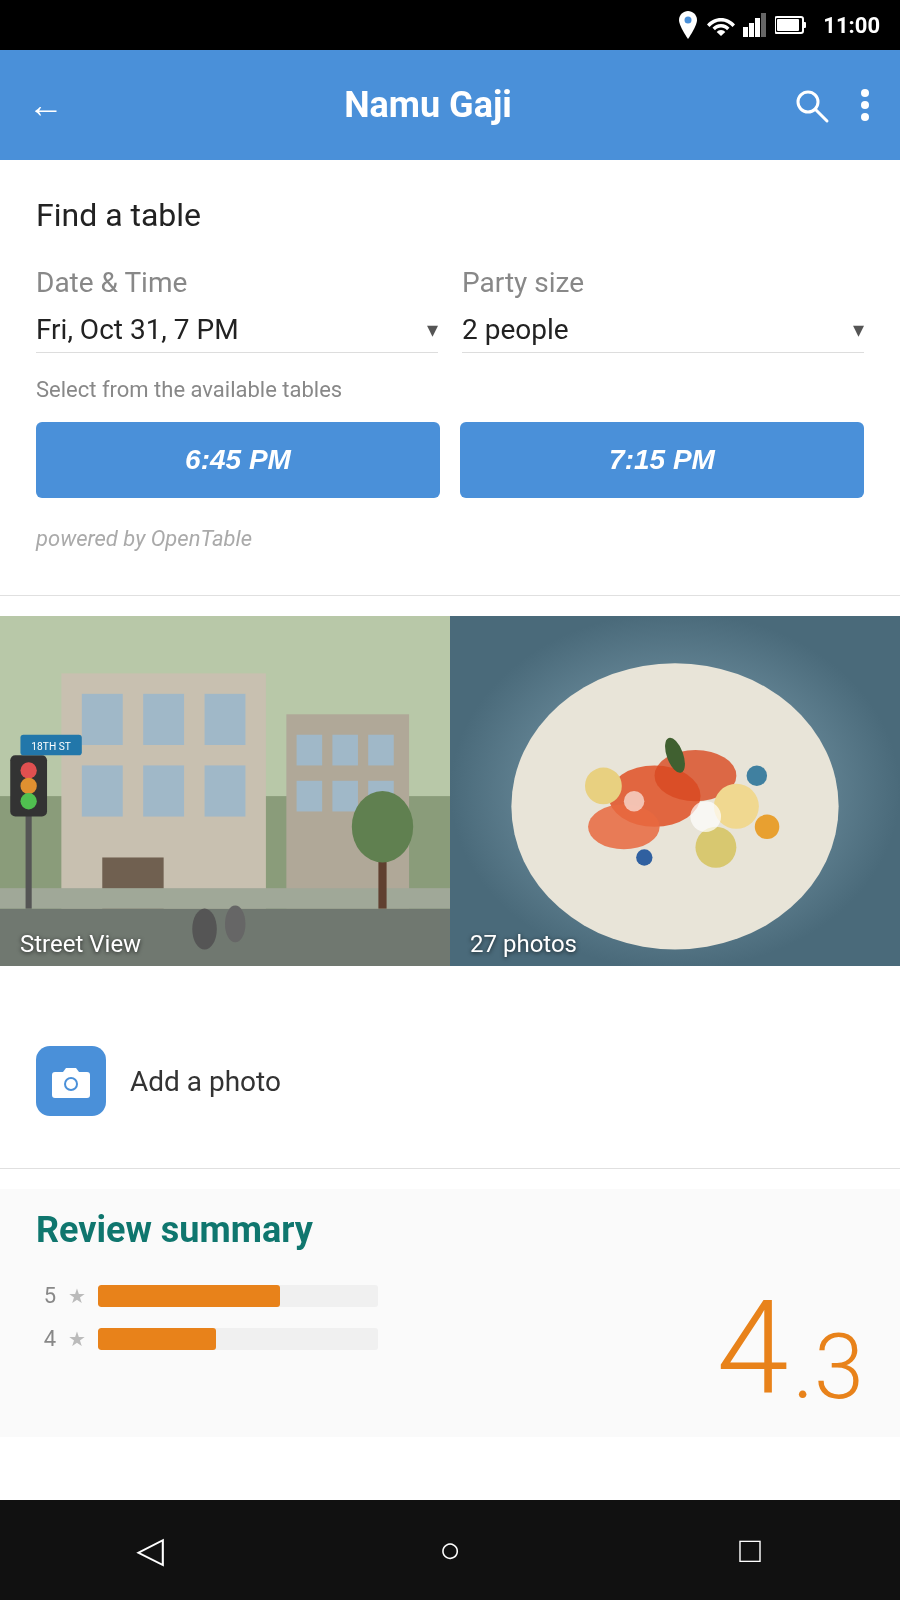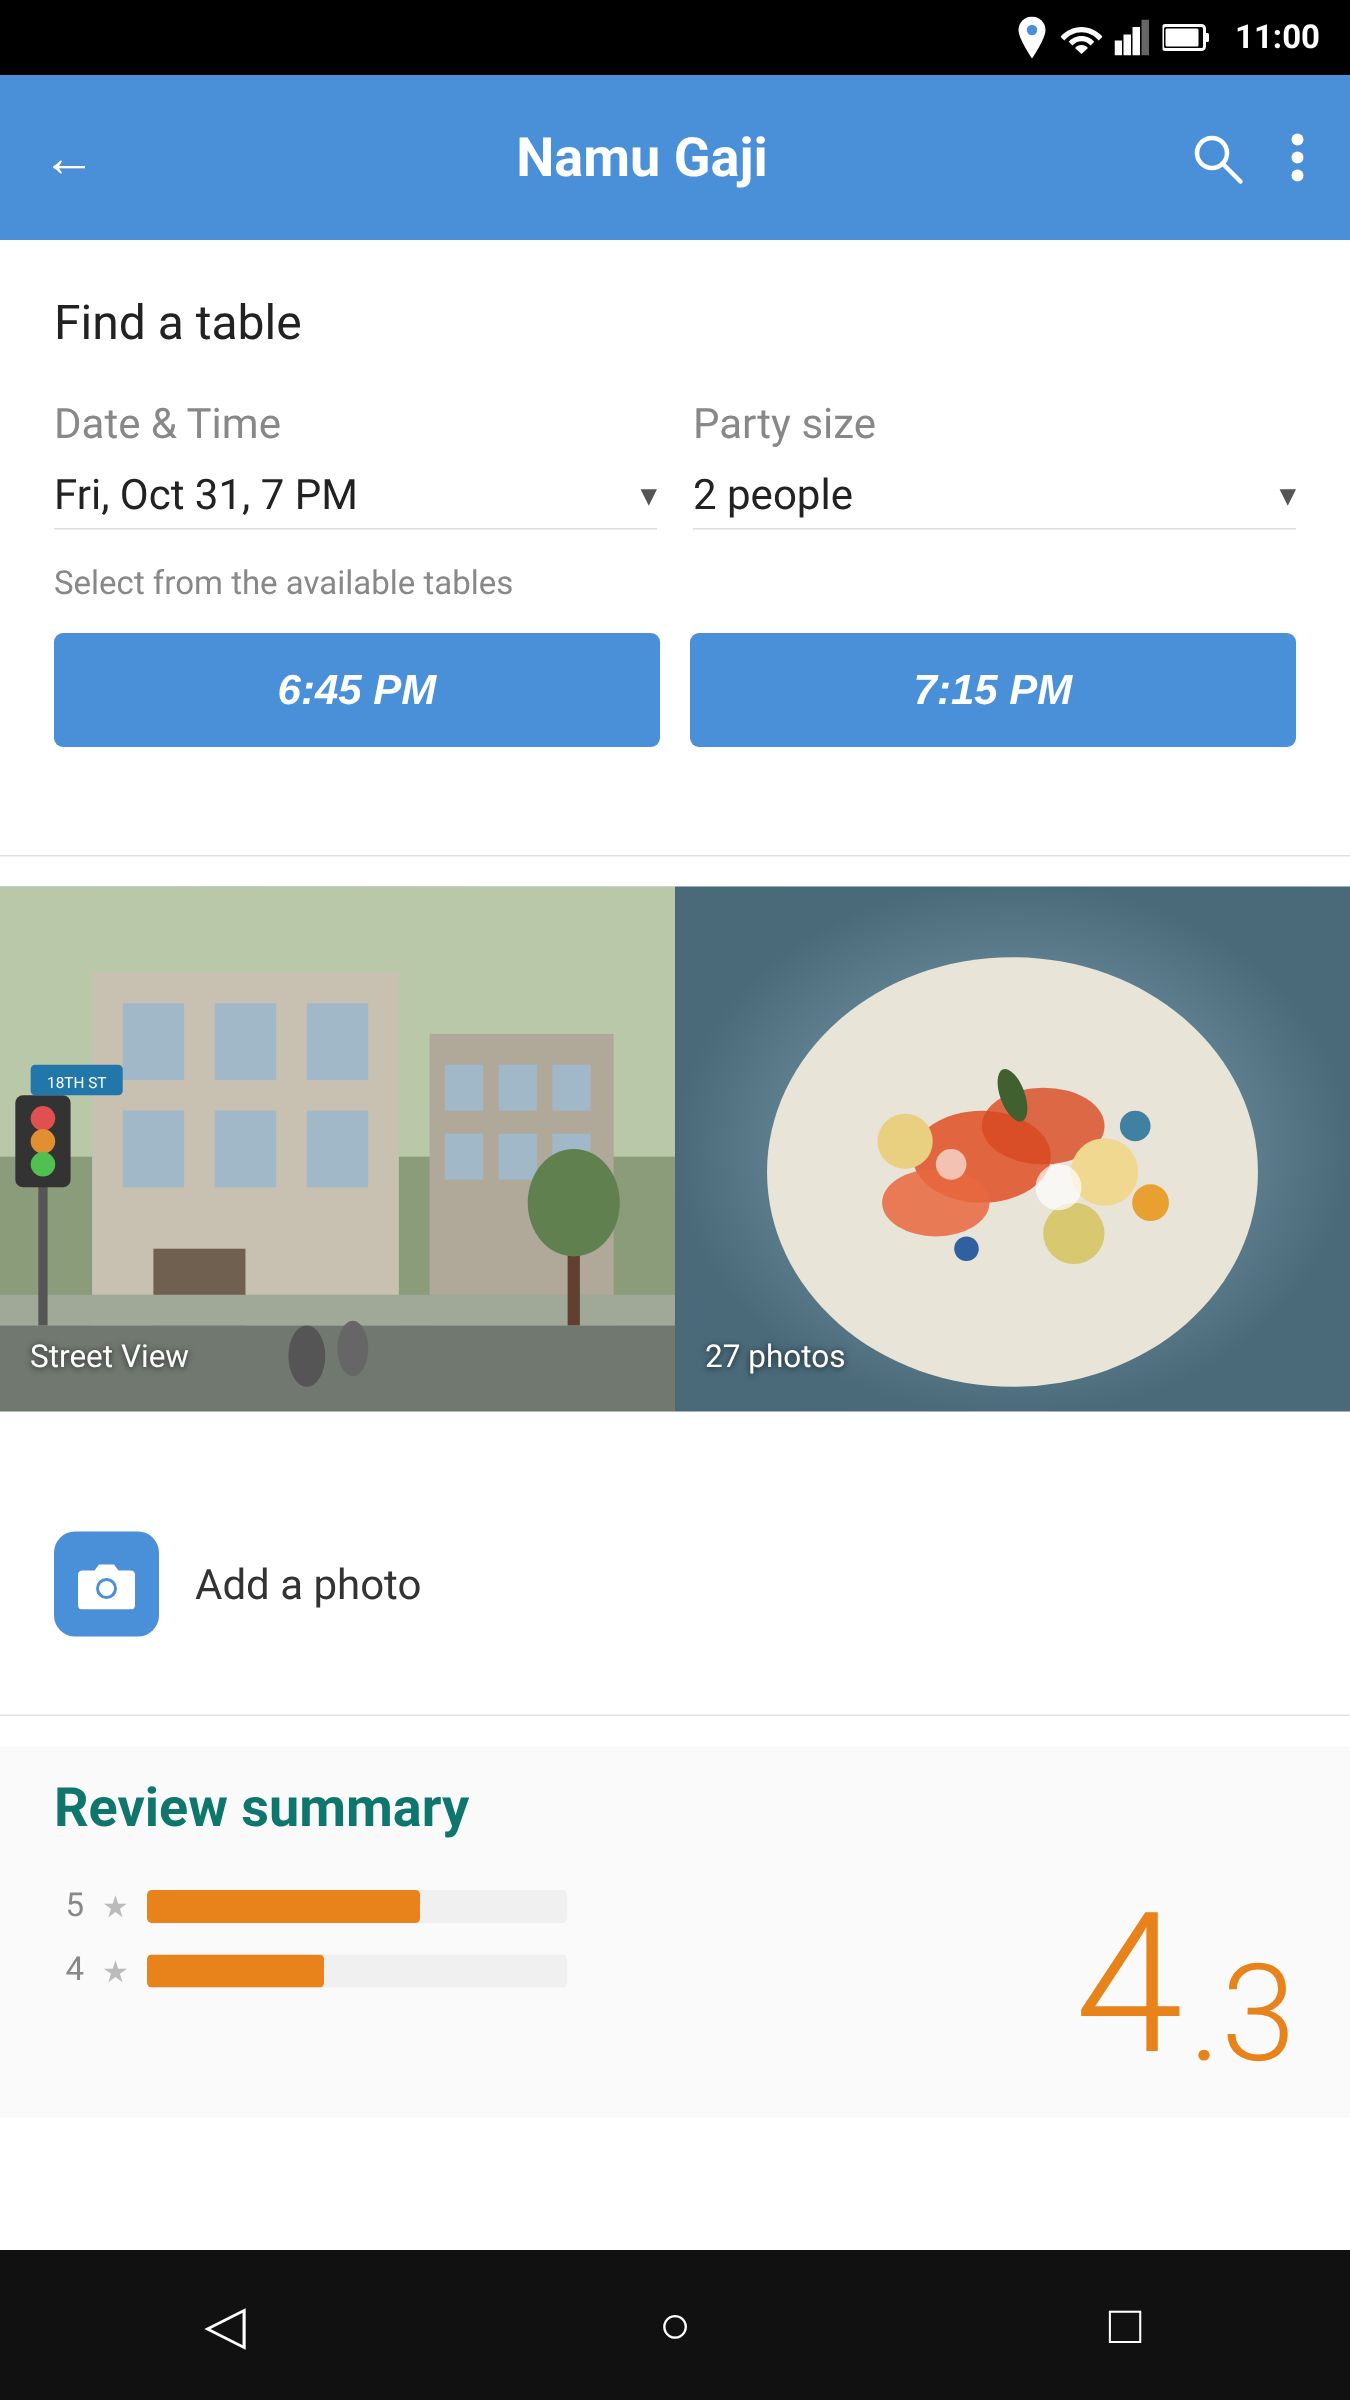--- a/index.html
+++ b/index.html
@@ -164,24 +164,24 @@
       justify-content: center;
     }
     .street-view-bg {
       background: linear-gradient(160deg, #7a8b6a 0%, #b0b89a 30%, #8a9080 60%, #6a7060 100%);
     }
     .food-photo-bg {
       background: linear-gradient(135deg, #5a7a8a 0%, #7a9aaa 40%, #c0a080 80%, #d0b090 100%);
     }
     .photo-label {
       position: absolute;
-      bottom: 24px;
+      bottom: 8px;
       left: 20px;
       color: #fff;
-      font-size: 21px;
+      font-size: 24px;
       font-weight: 400;
       text-shadow: 0 1px 4px rgba(0,0,0,0.7);
     }
 
     
     .building {
       width: 100%;
       height: 100%;
     }
 
@@ -369,20 +369,21 @@
       </div>
     </div>
 
     <div class="available-label">Select from the available tables</div>
 
     <div class="time-slots">
       <button class="time-slot-btn">6:45 PM</button>
       <button class="time-slot-btn">7:15 PM</button>
     </div>
 
+    <div class="opentable-credit">powered by OpenTable</div>
   </div>
 
   <div class="divider"></div>
 
   <div class="photos-row">
 
     <div class="photo-item">
       <div class="photo-bg street-view-bg building">
 
         <svg width="100%" height="100%" viewBox="0 0 440 350" preserveAspectRatio="xMidYMid slice">

